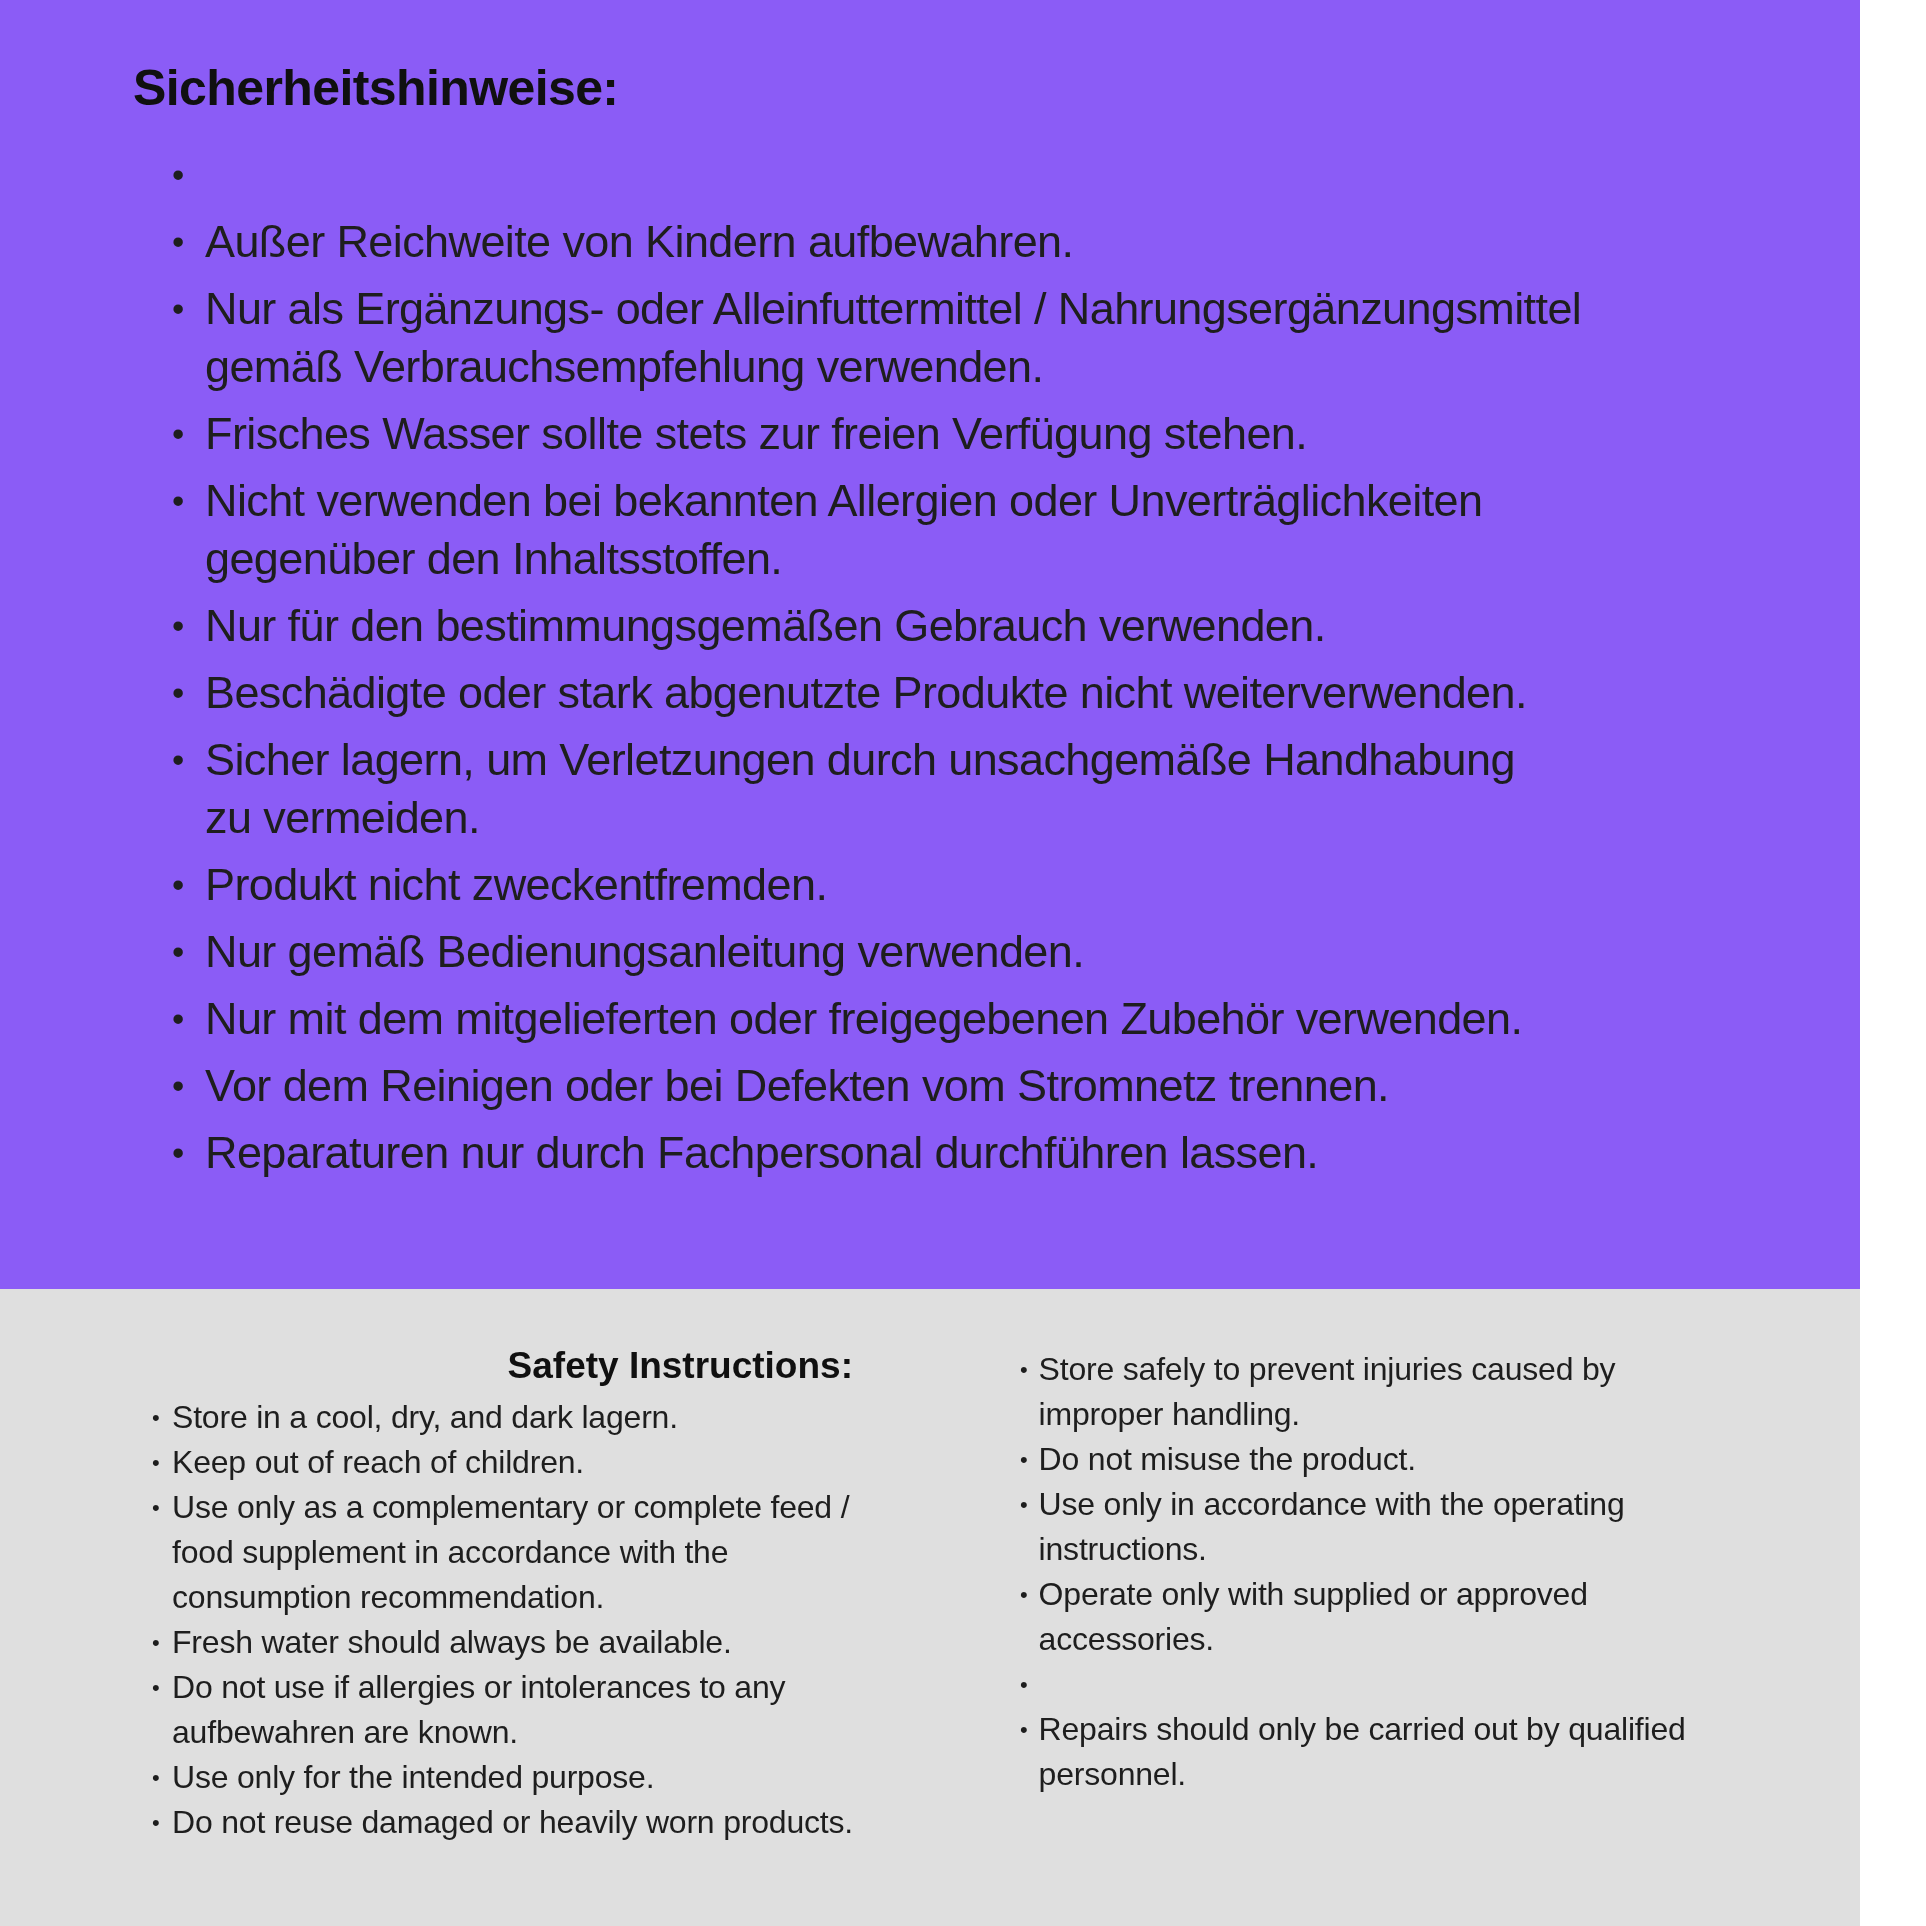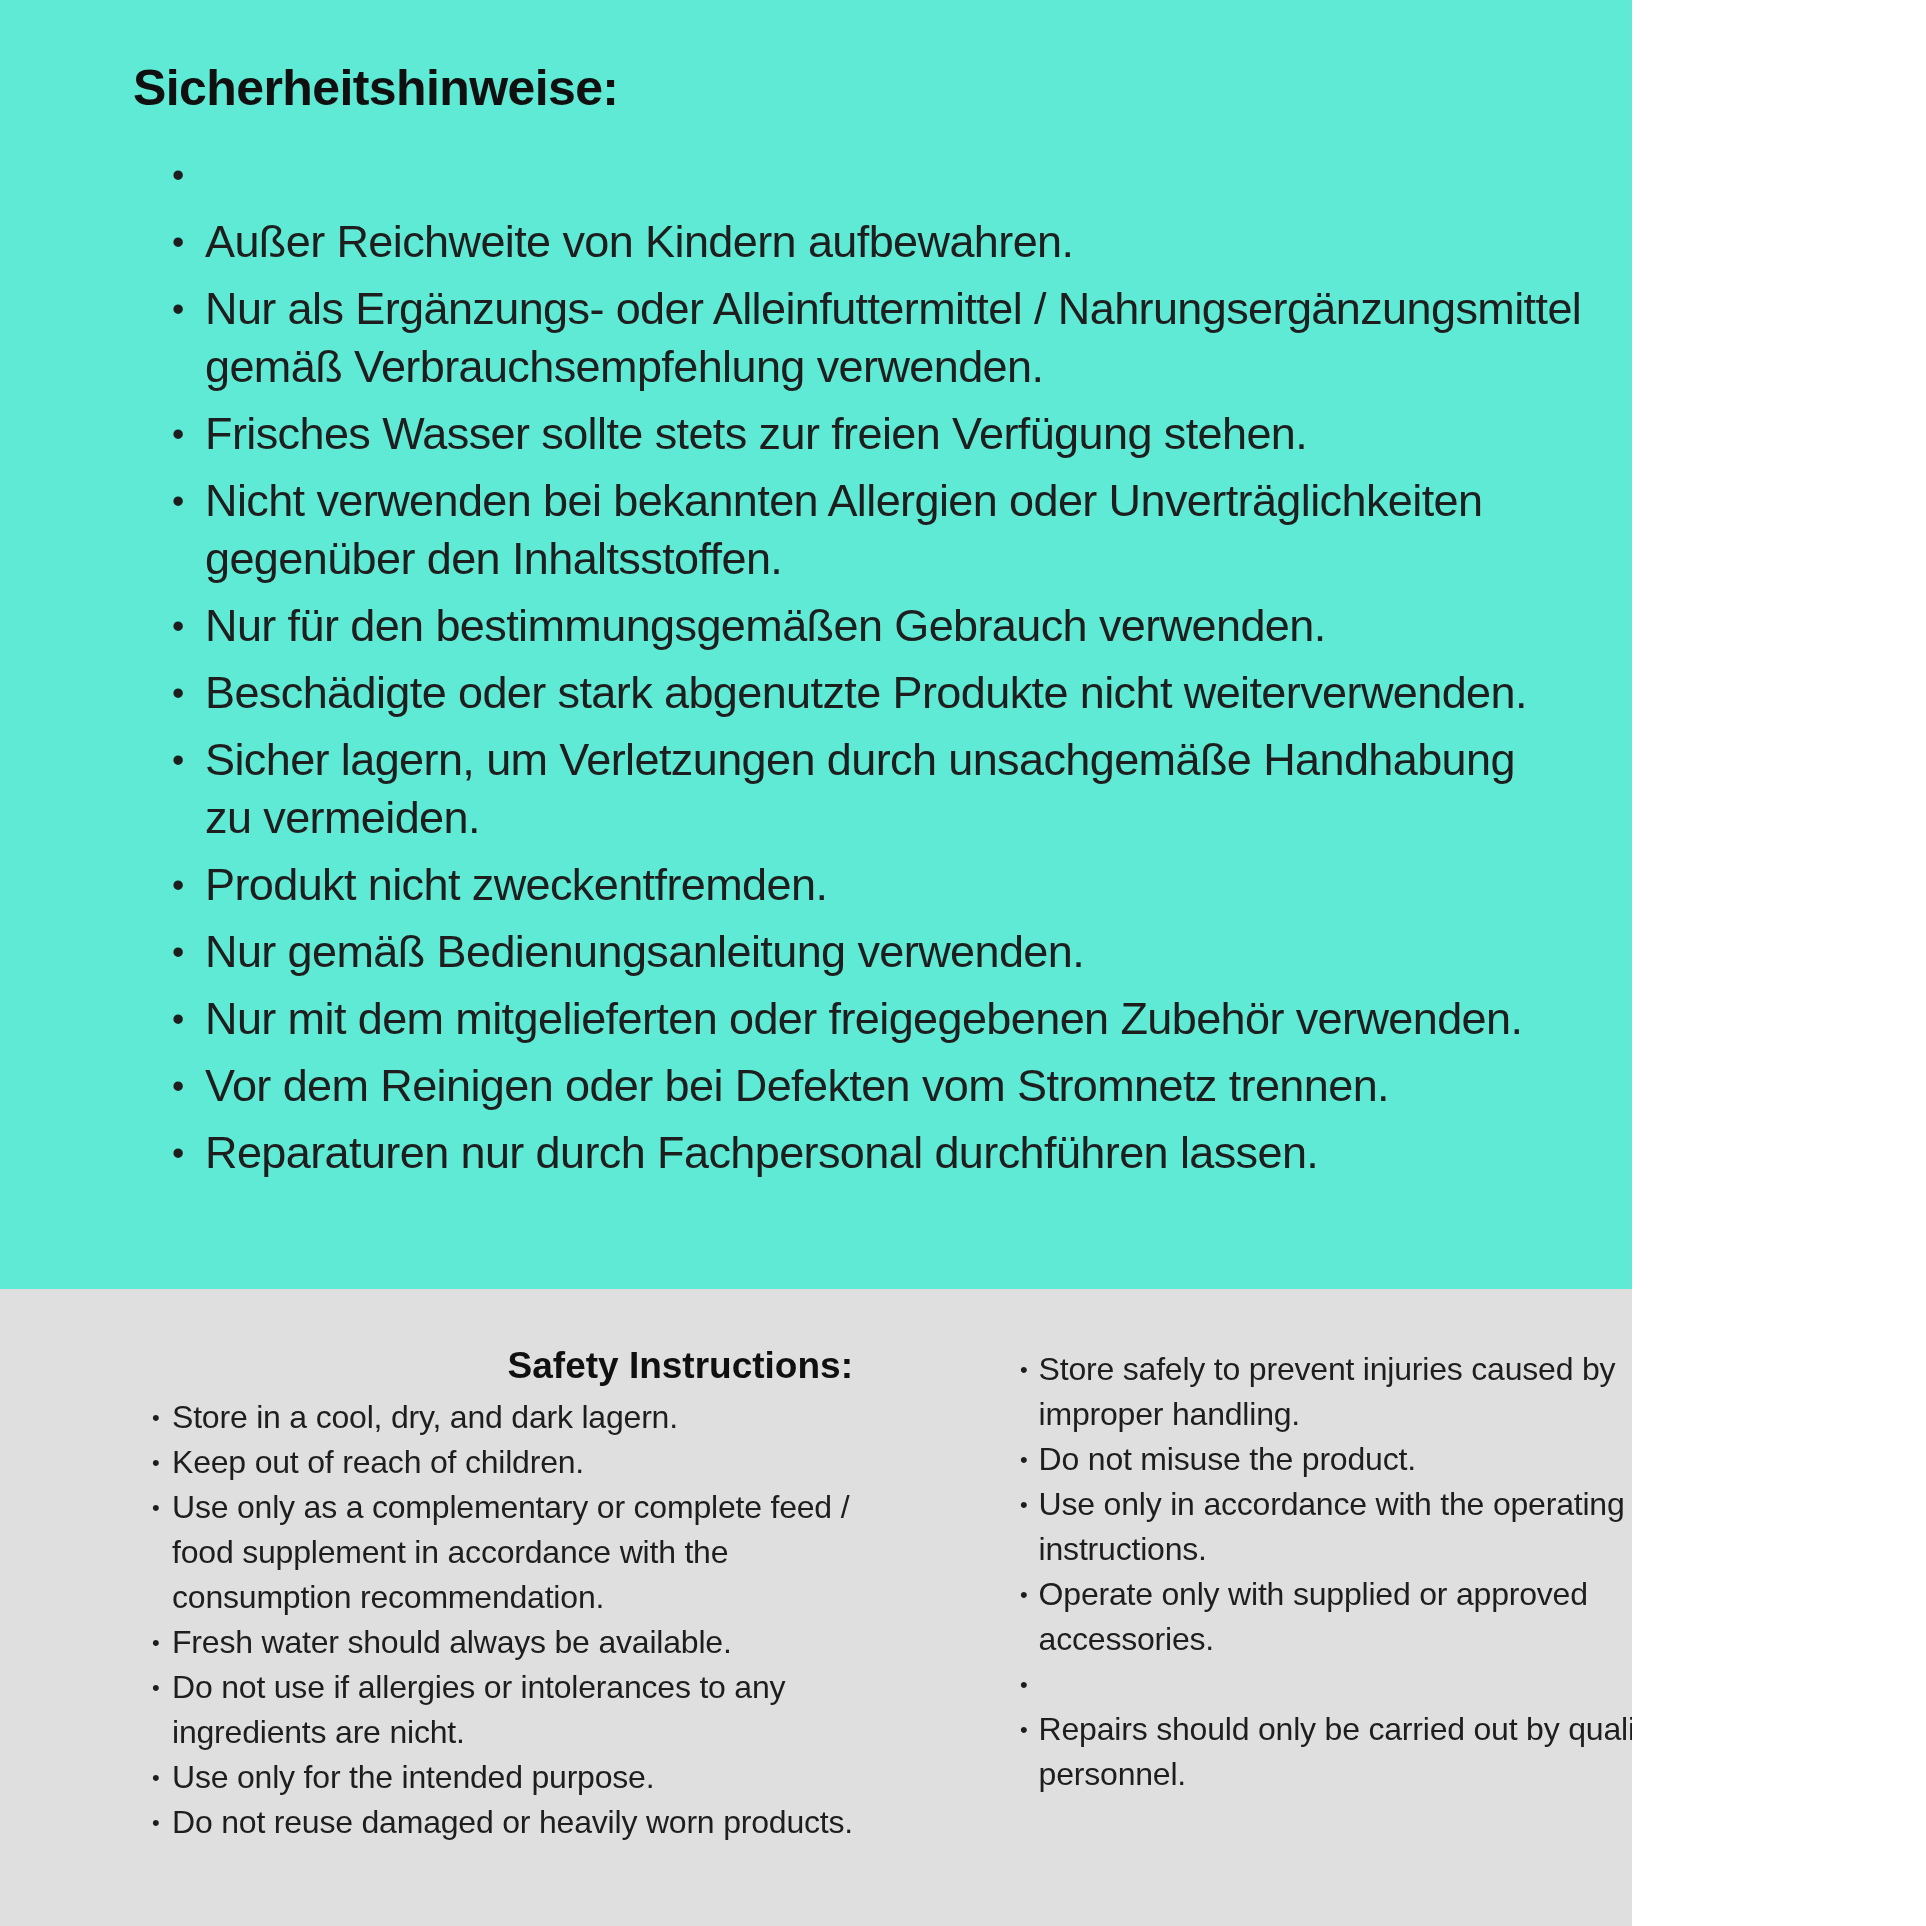--- a/index.html
+++ b/index.html
@@ -1,20 +1,20 @@
 <!DOCTYPE html>
 <html style="--section-bg: #dfdfdf; --text: #1e1e1e;font-size:10.3px"><head>
 <meta charset="utf-8">
 <style>
   html, body { margin: 0; padding: 0; background: #ffffff; }
   .page {
     position: relative;
-    width: 1632px;
+    width: 1860px;
     height: 1926px;
-    background: #5eead4;
+    background: #8b5cf6;
     overflow: hidden;
     font-family: "Liberation Sans", "DejaVu Sans", sans-serif;
     color: var(--text, #1e1e1e);
   }
 
   
   .de-title {
     position: absolute;
     left: 133px;
     top: 60px;
@@ -201,21 +201,21 @@
         <li class="item">
           <span class="bullet">•</span>
           <span class="lines">
               <span class="line">Fresh water should always be available.</span>
             </span>
         </li>
         <li class="item">
           <span class="bullet">•</span>
           <span class="lines">
             <span class="line">Do not use if allergies or intolerances to any</span>
-            <span class="line">ingredients are nicht.</span>
+            <span class="line">aufbewahren are known.</span>
           </span>
         </li>
         <li class="item">
           <span class="bullet">•</span>
           <span class="lines">
               <span class="line">Use only for the intended purpose.</span>
             </span>
         </li>
         <li class="item">
           <span class="bullet">•</span>

